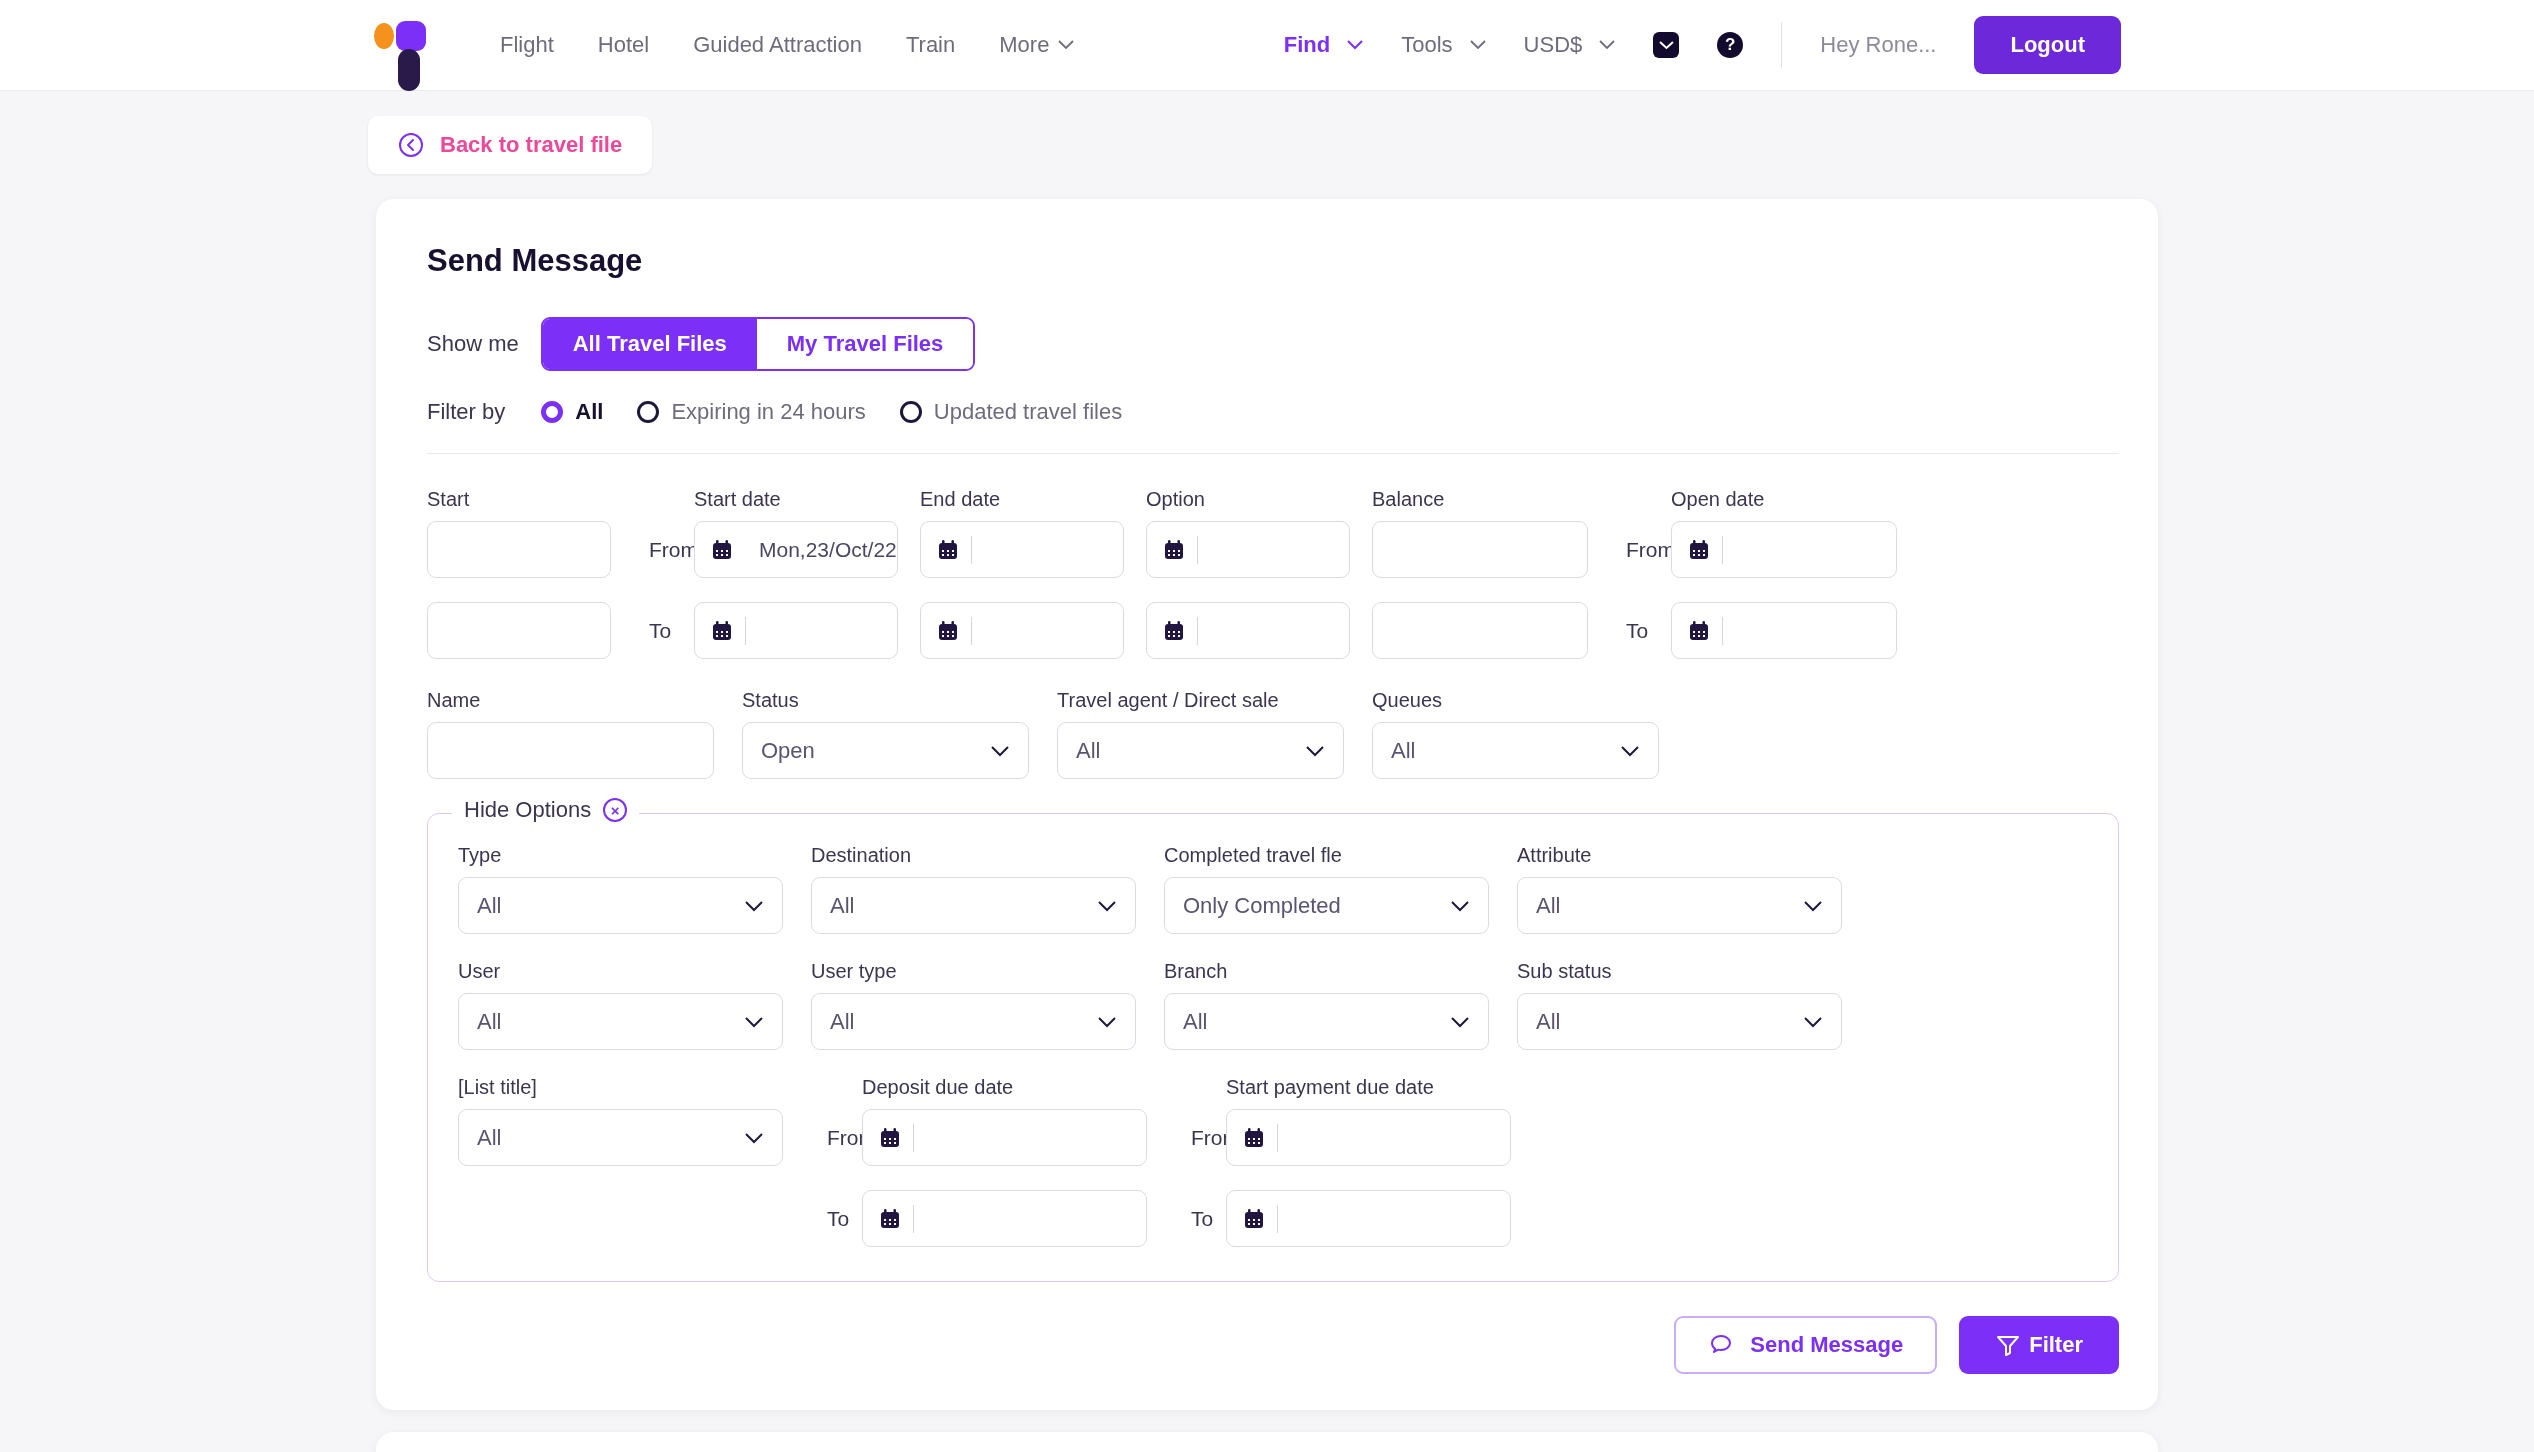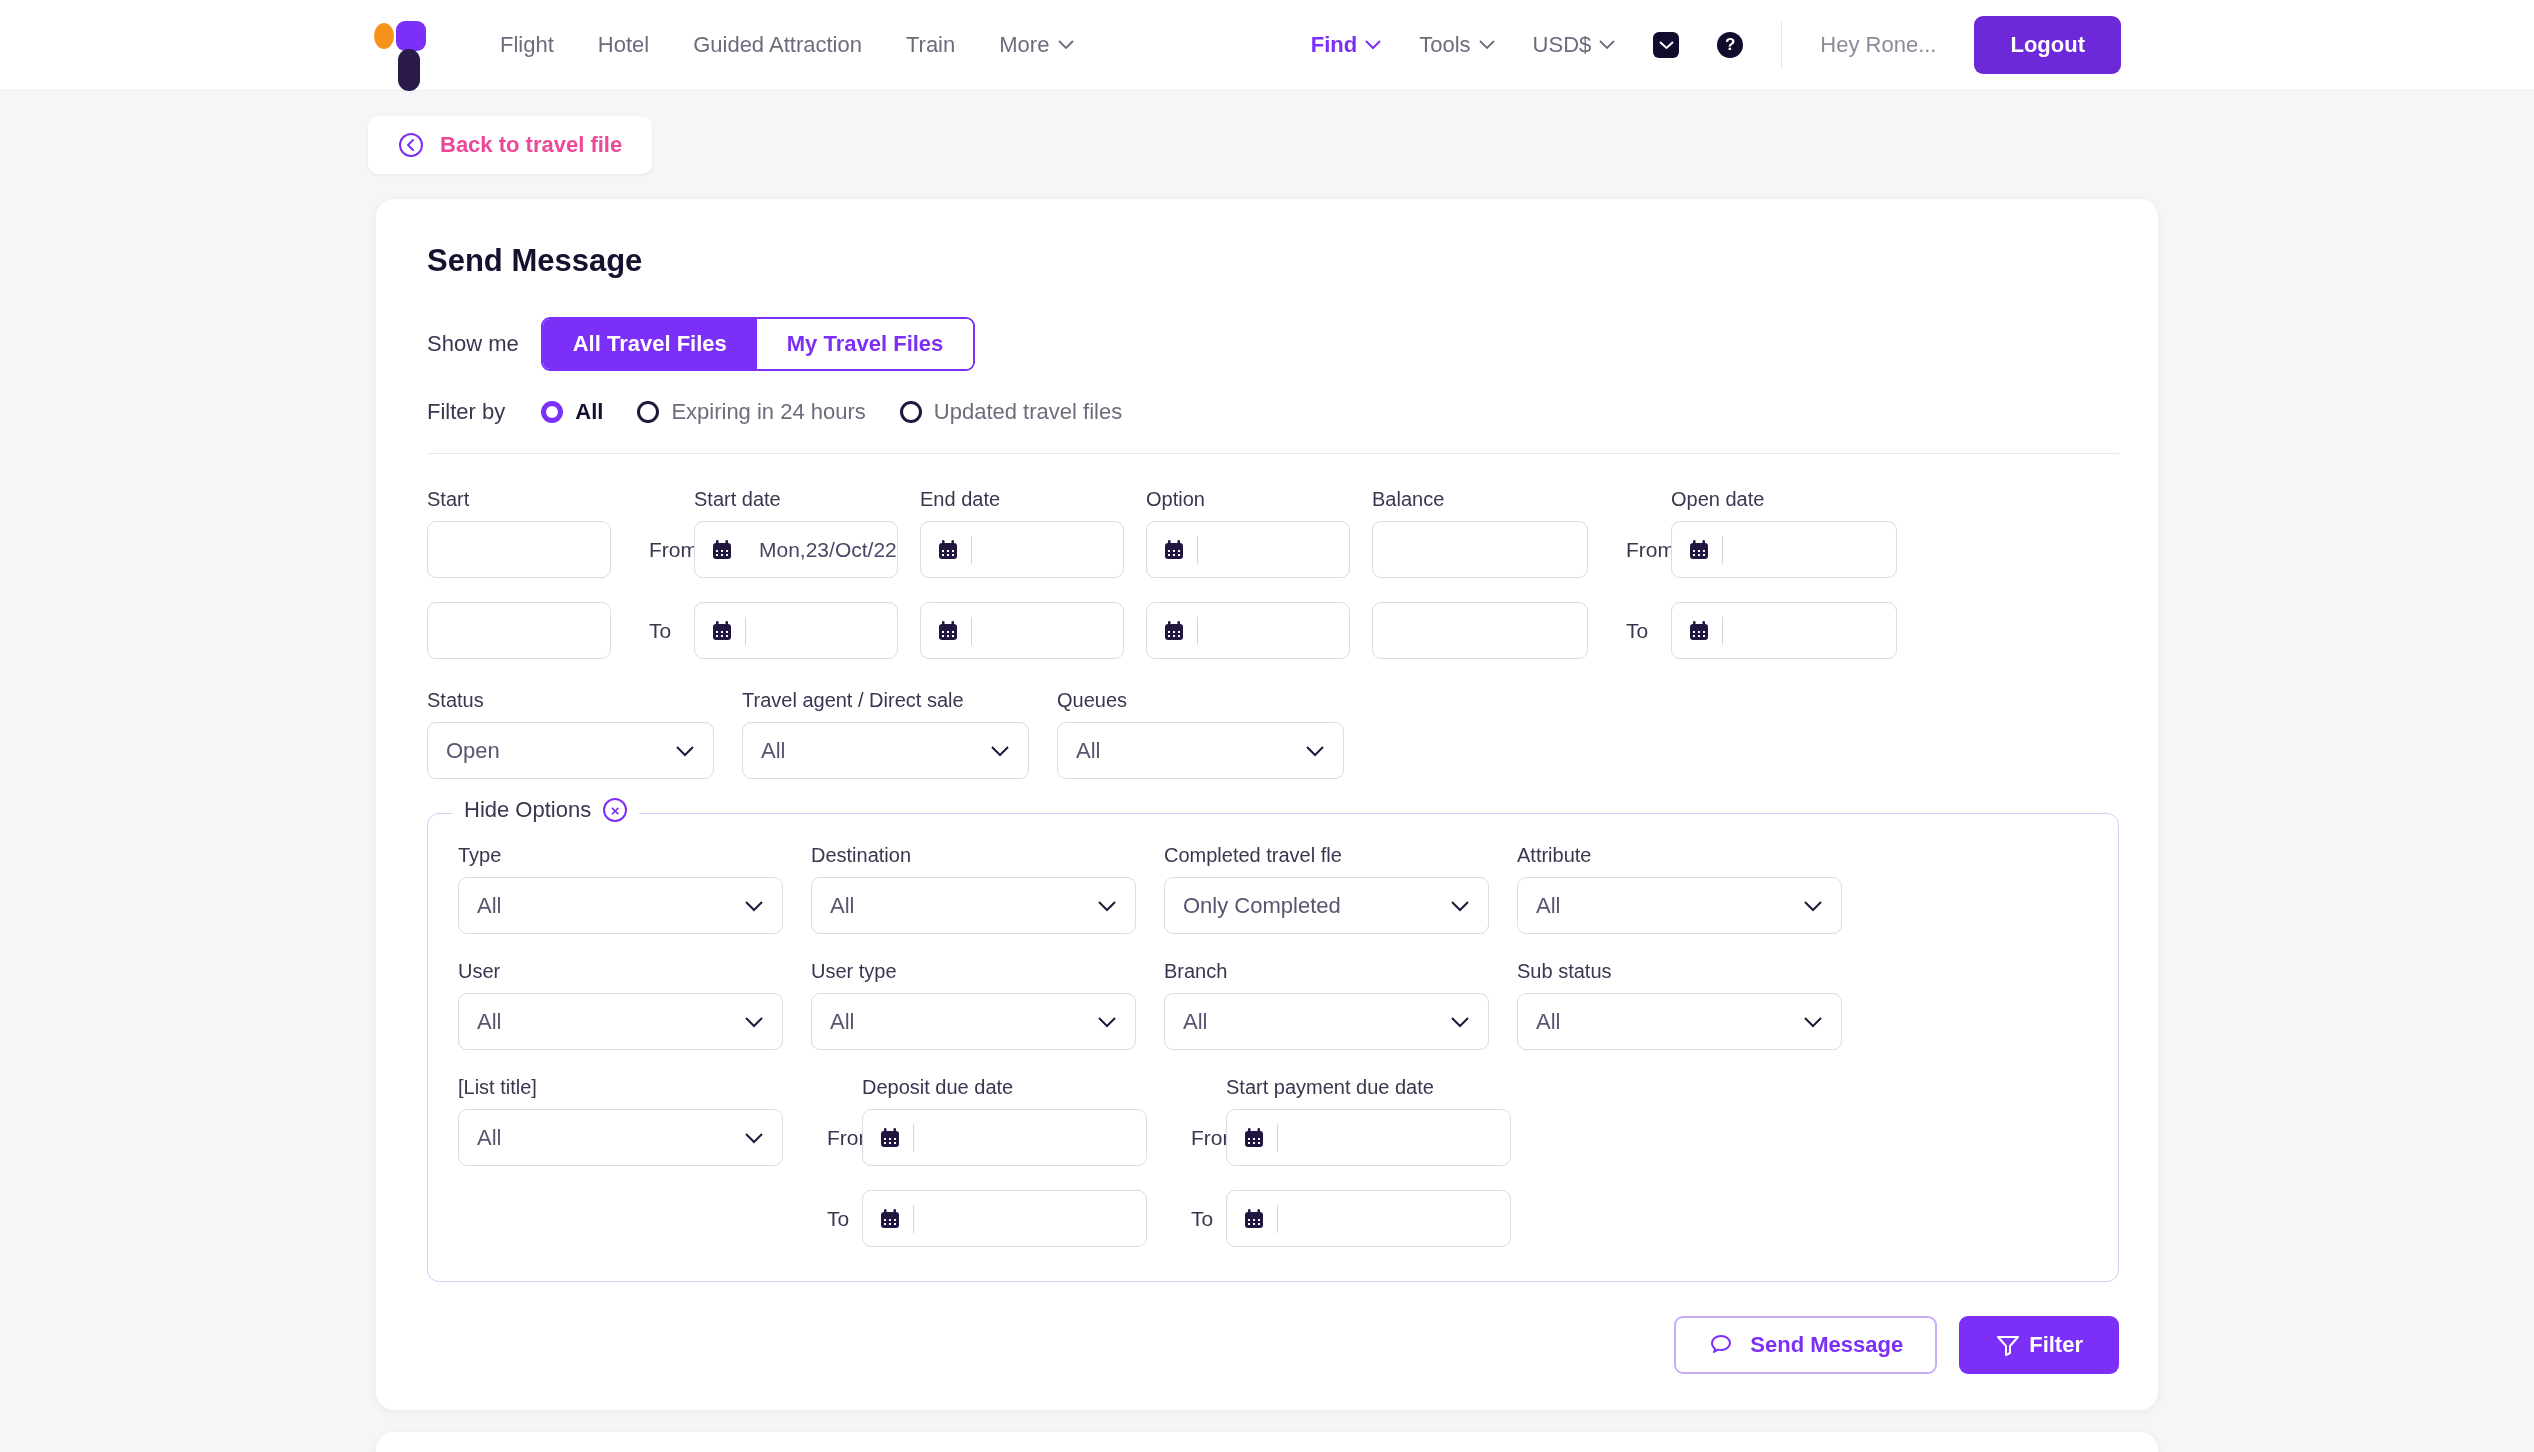--- a/index.html
+++ b/index.html
@@ -26,21 +26,21 @@
   .logo .dot-purple{ position:absolute; left:22px; top:10px; width:30px; height:30px;
       background:#7B2FF7; border-radius:9px; }
   .logo .stem{ position:absolute; left:24px; top:38px; width:22px; height:42px;
       background:#2A1A4A; border-radius:11px; }
 
   .navlinks{ display:flex; align-items:center; gap:44px; margin-left:61px; }
   .navlink{ font-size:22px; color:#6f6b7d; white-space:nowrap; cursor:pointer; }
   .navlink.with-caret{ display:flex; align-items:center; gap:9px; }
 
   .navright{ margin-left:auto; display:flex; align-items:center; gap:38px; padding-right:354px;}
-  .navright .item{ display:flex; align-items:center; gap:8px; font-size:22px; color:#6f6b7d; cursor:pointer;}
+  .navright .item{ display:flex; align-items:center; gap:17px; font-size:22px; color:#6f6b7d; cursor:pointer;}
   .navright .item.accent{ color:#7B2FF7; font-weight:bold; }
   .icon-square{
     width:26px;height:26px;background:#120b2e;border-radius:6px;
     display:flex;align-items:center;justify-content:center;
   }
   .icon-circle{
     width:26px;height:26px;background:#120b2e;border-radius:50%;
     display:flex;align-items:center;justify-content:center;
     color:#fff;font-size:17px;font-weight:bold;
   }
@@ -495,20 +495,26 @@
               </svg>
             </span>
           <span class="vsep"></span>
           <span class="val"></span>
         </div>
       </div>
     </div>
   </div>
 
   <div style="display:flex; gap:28px; margin-top:30px;">
+    <div style="width:287px;">
+      <label class="flabel">Name</label>
+      <div class="fbox">
+          <span class="val"></span>
+        </div>
+    </div>
     <div style="width:287px;">
       <label class="flabel">Status</label>
       <div class="sel">
         <span>Open</span>
         <svg width="20" height="12" viewBox="0 0 20 12">
             <path d="M2 2l8 8 8-8" stroke="#20183a" stroke-width="2" fill="none"></path>
           </svg>
       </div>
     </div>
     <div style="width:287px;">

